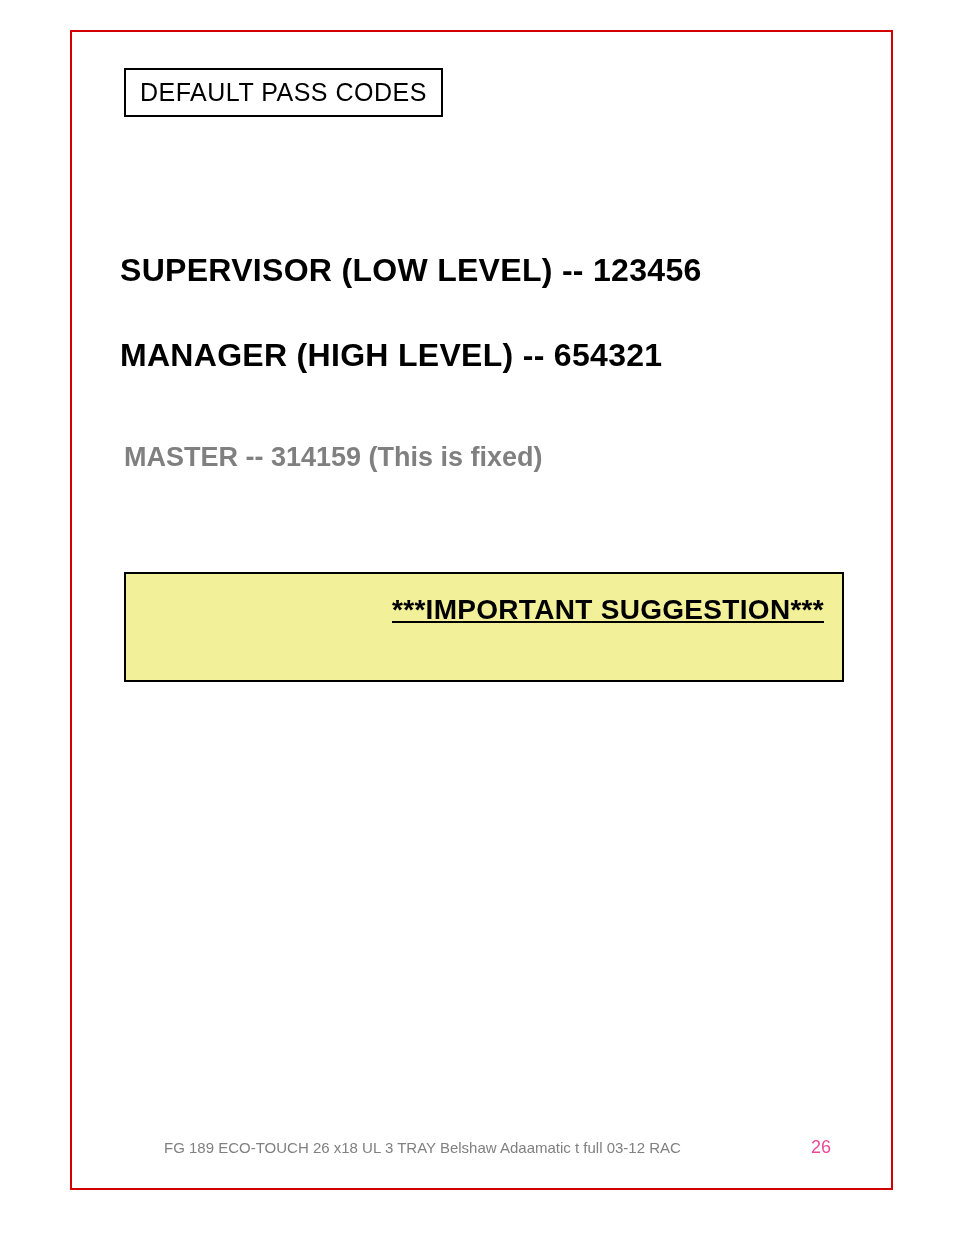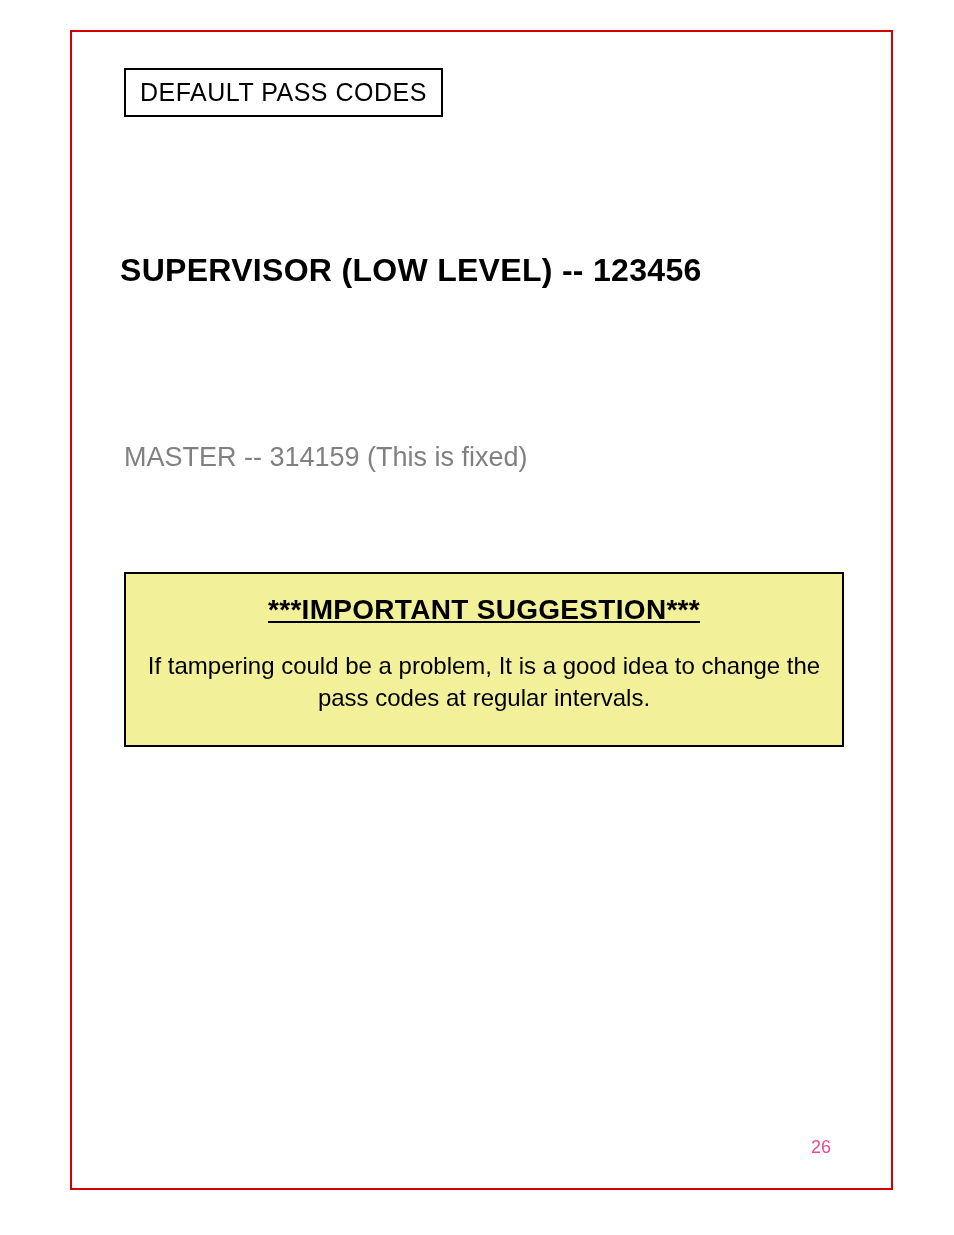--- a/index.html
+++ b/index.html
@@ -45,32 +45,32 @@
     font-weight: bold;
     color: #000;
     letter-spacing: 0.3px;
     margin-bottom: 48px;
   }
   .master-line {
     position: absolute;
     left: 52px;
     top: 410px;
     font-size: 27px;
-    font-weight: normal;
+    font-weight: bold;
     color: #808080;
   }
   .callout {
     position: absolute;
     left: 52px;
     top: 540px;
     width: 720px;
     background: #f3f09a;
     border: 2px solid #000;
     padding: 20px 18px 30px 18px;
-    text-align: center;
+    text-align: right;
   }
   .callout-title {
     font-size: 28px;
     font-weight: bold;
     text-decoration: underline;
     color: #000;
     margin-bottom: 24px;
     letter-spacing: 0.3px;
   }
   .callout-para {
@@ -100,25 +100,26 @@
 
 <div class="page">
   <div class="red-frame">
 
     <div class="title-box">
       <span>DEFAULT PASS CODES</span>
     </div>
 
     <div class="codes">
       <div class="code-line">SUPERVISOR (LOW LEVEL)  --  123456</div>
+      <div class="code-line">MANAGER (HIGH LEVEL)    --  654321</div>
     </div>
 
     <div class="master-line">MASTER --  314159  (This is fixed)</div>
 
     <div class="callout">
       <div class="callout-title">***IMPORTANT   SUGGESTION***</div>
-      <p class="callout-para">If tampering could be a problem, It is a good idea to change the pass codes at regular intervals.</p>
     </div>
 
+    <div class="footer-line">FG 189 ECO-TOUCH 26 x18 UL 3 TRAY Belshaw Adaamatic t full 03-12 RAC</div>
     <div class="page-num">26</div>
 
   </div>
 </div>
 
 </body></html>

